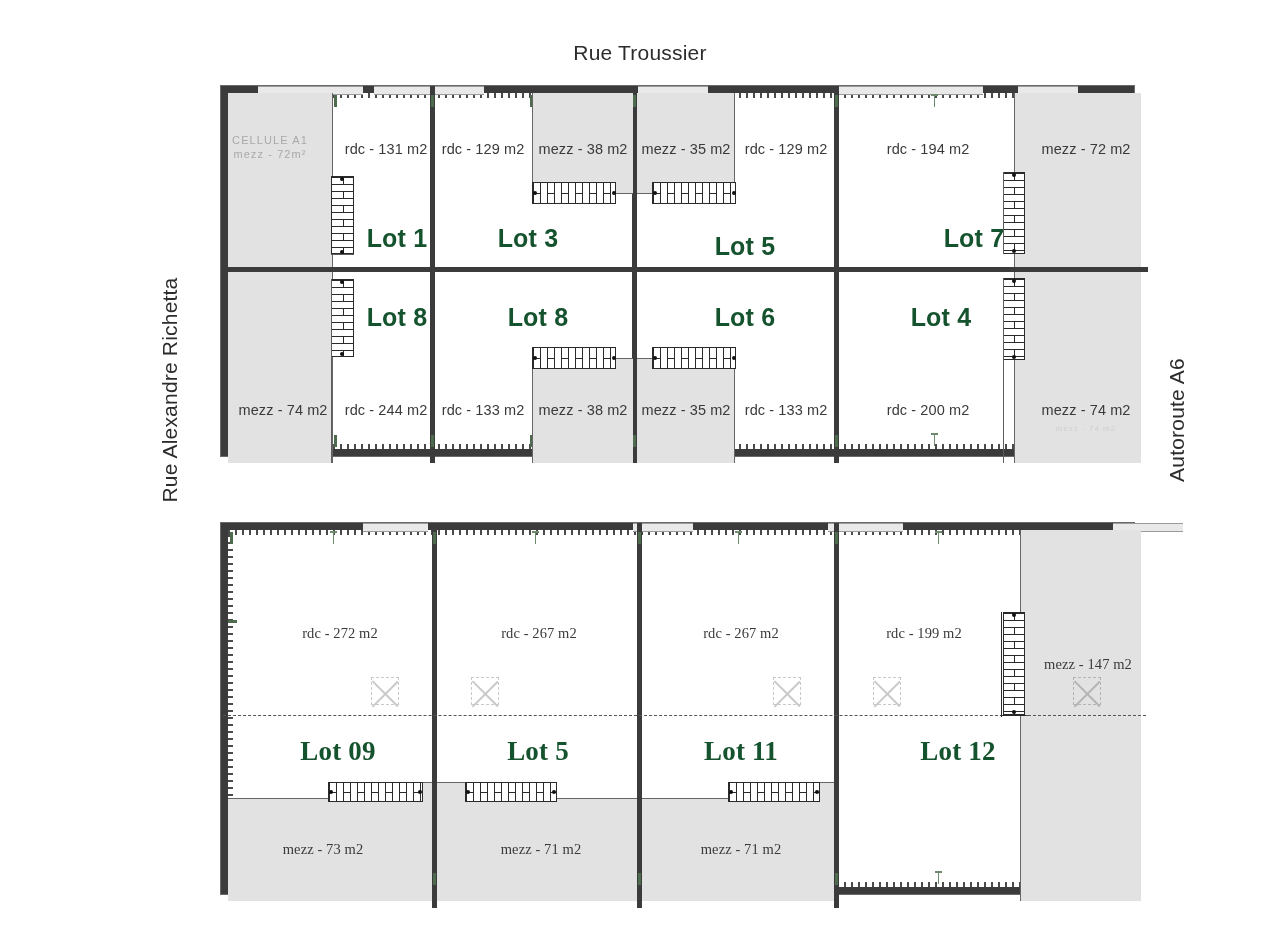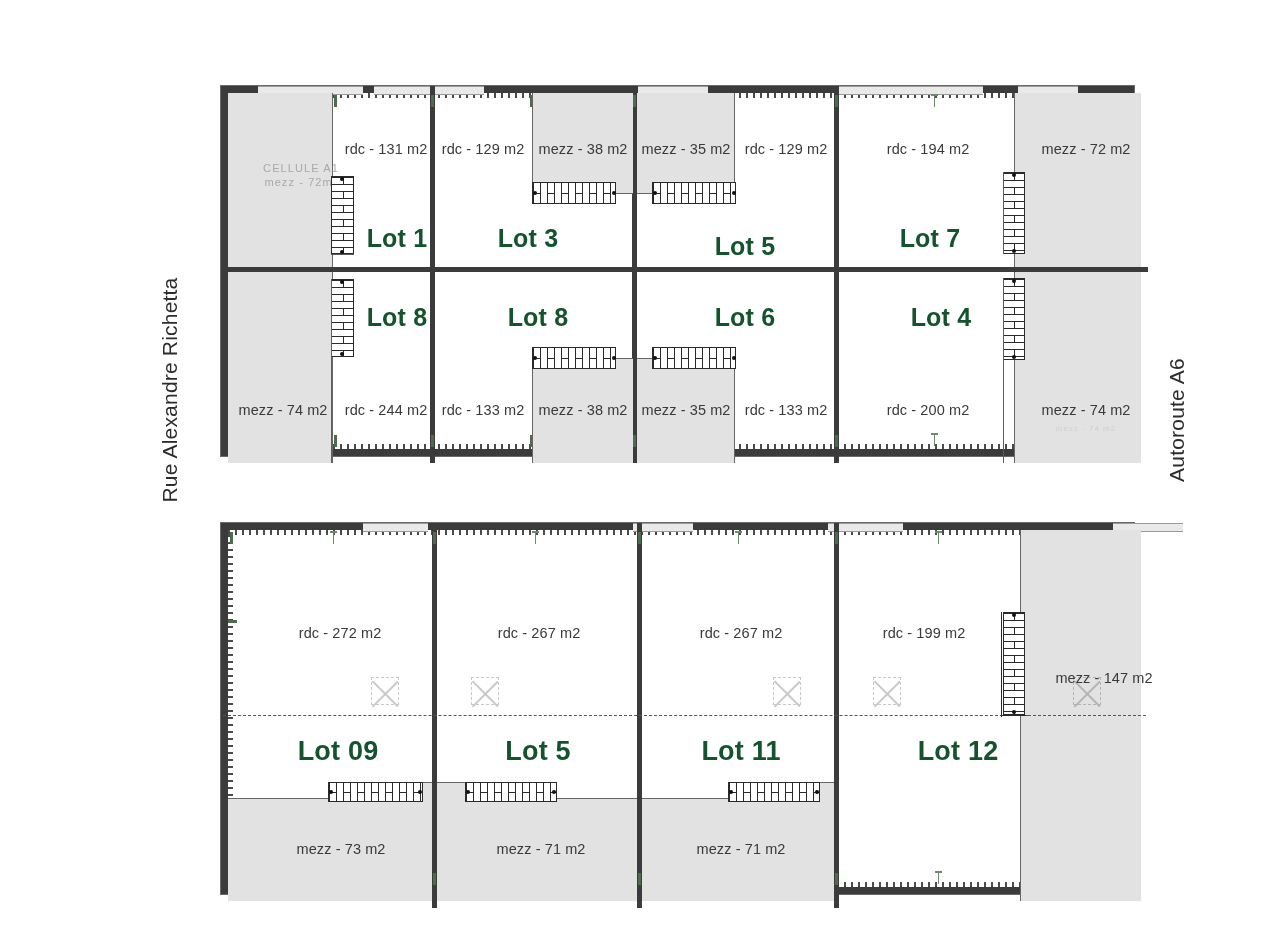--- a/index.html
+++ b/index.html
@@ -52,21 +52,21 @@
 
   
   .building {
     position: absolute;
     box-sizing: border-box;
     background: #ffffff;
     border: 7px solid #3b3b3b;
     outline: 1px solid #6a6a6a;
   }
   #building-top   { left: 221px; top: 86px;  width: 913px; height: 370px; }
-  #building-bot   { left: 221px; top: 523px; width: 913px; height: 371px; }
+  #building-bot   { left: 221px; top: 523px; width: 913px; height: 371px; font-family: Liberation Serif, serif; }
 
   
   .wall-hatch {
     position: absolute;
     pointer-events: none;
   }
   .hatch-h {
     background-image: repeating-linear-gradient(
       90deg, #4a4a4a 0 2px, rgba(0,0,0,0) 2px 7px);
     height: 5px;
@@ -241,20 +241,21 @@
   .col-sym::before { transform: translateX(-50%) rotate(45deg); }
   .col-sym::after  { transform: translateX(-50%) rotate(-45deg); }
   .col-sym.dark { border-color: #b4b4b4; }
   .col-sym.dark::before, .col-sym.dark::after { background: #b4b4b4; }
 </style>
 </head>
 <body>
 
 <div id="page">
 
+  <div class="street-label" id="street-top">Rue Troussier</div>
   <div class="street-label" id="street-left">Rue Alexandre Richetta</div>
   <div class="street-label" id="street-right">Autoroute A6</div>
 
   <div class="building" id="building-top">
 
     <div class="wall-hatch hatch-h" style="left:0;top:0;right:0;"></div>
     <div class="wall-hatch hatch-h" style="left:0;bottom:0;right:0;"></div>
     <div class="wall-hatch hatch-v" style="left:0;top:0;bottom:0;"></div>
     <div class="wall-hatch hatch-v" style="right:0;top:0;bottom:0;"></div>
 
@@ -292,21 +293,21 @@
     <div class="col-tick" style="left:504px; bottom:2px;"></div>
     <div class="col-tick" style="left:607px; bottom:2px;"></div>
     <div class="col-tick pin" style="left:706px; bottom:3px;"></div>
     <div class="col-tick" style="left:806px; bottom:2px;"></div>
     <div class="col-tick" style="left:896px; bottom:2px;"></div>
 
     <div class="col-tick wide" style="left:0;   top:205px;"></div>
     <div class="col-tick wide" style="right:0;  top:205px;"></div>
 
     <div class="mezz-zone b-r" style="left:0; top:0; width:105px; height:174px;"></div>
-    <div class="cellule-text" style="left:73px; top:40px;margin-top:28px;">
+    <div class="cellule-text" style="left:42px; top:40px;">
       <div>CELLULE A1</div>
       <div>mezz - 72m²</div>
     </div>
     <div class="area-text" style="left:158px; top:48px;">rdc - 131 m2</div>
     <div class="lot-text" style="left:169px; top:131px;">Lot 1</div>
     <div class="stair vert" style="left:103px; top:83px; width:23px; height:78px;"></div>
     <div class="stair-dot" style="left:112px; top:84px;"></div>
     <div class="stair-dot" style="left:112px; top:157px;"></div>
     <div class="thin-h" style="left:103px; top:161px; width:23px;"></div>
 
@@ -322,21 +323,21 @@
     <div class="area-text" style="left:458px; top:48px;">mezz - 35 m2</div>
     <div class="area-text" style="left:558px; top:48px;">rdc - 129 m2</div>
     <div class="lot-text" style="left:517px; top:131px;margin-top:8px;">Lot 5</div>
     <div class="stair horiz" style="left:424px; top:89px; width:84px; height:22px;"></div>
     <div class="stair-dot" style="left:425px; top:98px;"></div>
     <div class="stair-dot" style="left:504px; top:98px;"></div>
 
     <div class="mezz-zone b-l" style="left:786px; top:0; width:127px; height:174px;"></div>
     <div class="area-text" style="left:700px; top:48px;">rdc - 194 m2</div>
     <div class="area-text" style="left:858px; top:48px;">mezz - 72 m2</div>
-    <div class="lot-text" style="left:702px; top:131px;">Lot 7</div>
+    <div class="lot-text" style="left:746px; top:131px;">Lot 7</div>
     <div class="stair vert" style="left:775px; top:79px; width:22px; height:82px;"></div>
     <div class="stair-dot" style="left:784px; top:80px;"></div>
     <div class="stair-dot" style="left:784px; top:156px;"></div>
     <div class="thin-v" style="left:775px; top:79px; height:82px;"></div>
 
     <div class="mezz-zone b-r" style="left:0; top:179px; width:105px; height:191px;"></div>
     <div class="area-text" style="left:55px; top:309px;">mezz - 74 m2</div>
     <div class="area-text" style="left:158px; top:309px;">rdc - 244 m2</div>
     <div class="lot-text" style="left:169px; top:210px;">Lot 8</div>
     <div class="stair vert" style="left:103px; top:186px; width:23px; height:78px;"></div>
@@ -428,42 +429,42 @@
     <div class="axis-dash" style="left:800px; top:185px; width:118px;"></div>
 
     <div class="col-sym" style="left:143px; top:147px;"></div>
     <div class="col-sym" style="left:243px; top:147px;"></div>
     <div class="col-sym" style="left:545px; top:147px;"></div>
     <div class="col-sym" style="left:645px; top:147px;"></div>
     <div class="col-sym dark" style="left:845px; top:147px;"></div>
 
     <div class="area-text" style="left:112px; top:95px;">rdc - 272 m2</div>
     <div class="lot-text big" style="left:110px; top:206px;">Lot 09</div>
-    <div class="area-text" style="left:113px; top:311px;">mezz - 73 m2</div>
+    <div class="area-text" style="left:95px; top:311px;">mezz - 73 m2</div>
     <div class="stair horiz" style="left:100px; top:252px; width:95px; height:20px;"></div>
     <div class="stair-dot" style="left:101px; top:260px;"></div>
     <div class="stair-dot" style="left:190px; top:260px;"></div>
 
     <div class="area-text" style="left:311px; top:95px;">rdc - 267 m2</div>
     <div class="lot-text big" style="left:310px; top:206px;">Lot 5</div>
     <div class="area-text" style="left:313px; top:311px;">mezz - 71 m2</div>
     <div class="stair horiz" style="left:237px; top:252px; width:92px; height:20px;"></div>
     <div class="stair-dot" style="left:238px; top:260px;"></div>
     <div class="stair-dot" style="left:324px; top:260px;"></div>
 
     <div class="area-text" style="left:513px; top:95px;">rdc - 267 m2</div>
     <div class="lot-text big" style="left:513px; top:206px;">Lot 11</div>
     <div class="area-text" style="left:513px; top:311px;">mezz - 71 m2</div>
     <div class="stair horiz" style="left:500px; top:252px; width:92px; height:20px;"></div>
     <div class="stair-dot" style="left:501px; top:260px;"></div>
     <div class="stair-dot" style="left:587px; top:260px;"></div>
 
     <div class="area-text" style="left:696px; top:95px;">rdc - 199 m2</div>
     <div class="lot-text big" style="left:730px; top:206px;">Lot 12</div>
-    <div class="area-text" style="left:860px; top:140px;margin-left:16px;">mezz - 147 m2</div>
+    <div class="area-text" style="left:860px; top:126px;">mezz - 147 m2</div>
     <div class="stair vert" style="left:775px; top:82px; width:22px; height:103px;"></div>
     <div class="stair-dot" style="left:784px; top:83px;"></div>
     <div class="stair-dot" style="left:784px; top:180px;"></div>
     <div class="thin-v" style="left:773px; top:82px; height:105px; background:#2a2a2a;"></div>
     <div class="thin-h" style="left:773px; top:185px; width:25px; background:#2a2a2a;"></div>
   </div>
 
 </div>
 
 </body></html>

